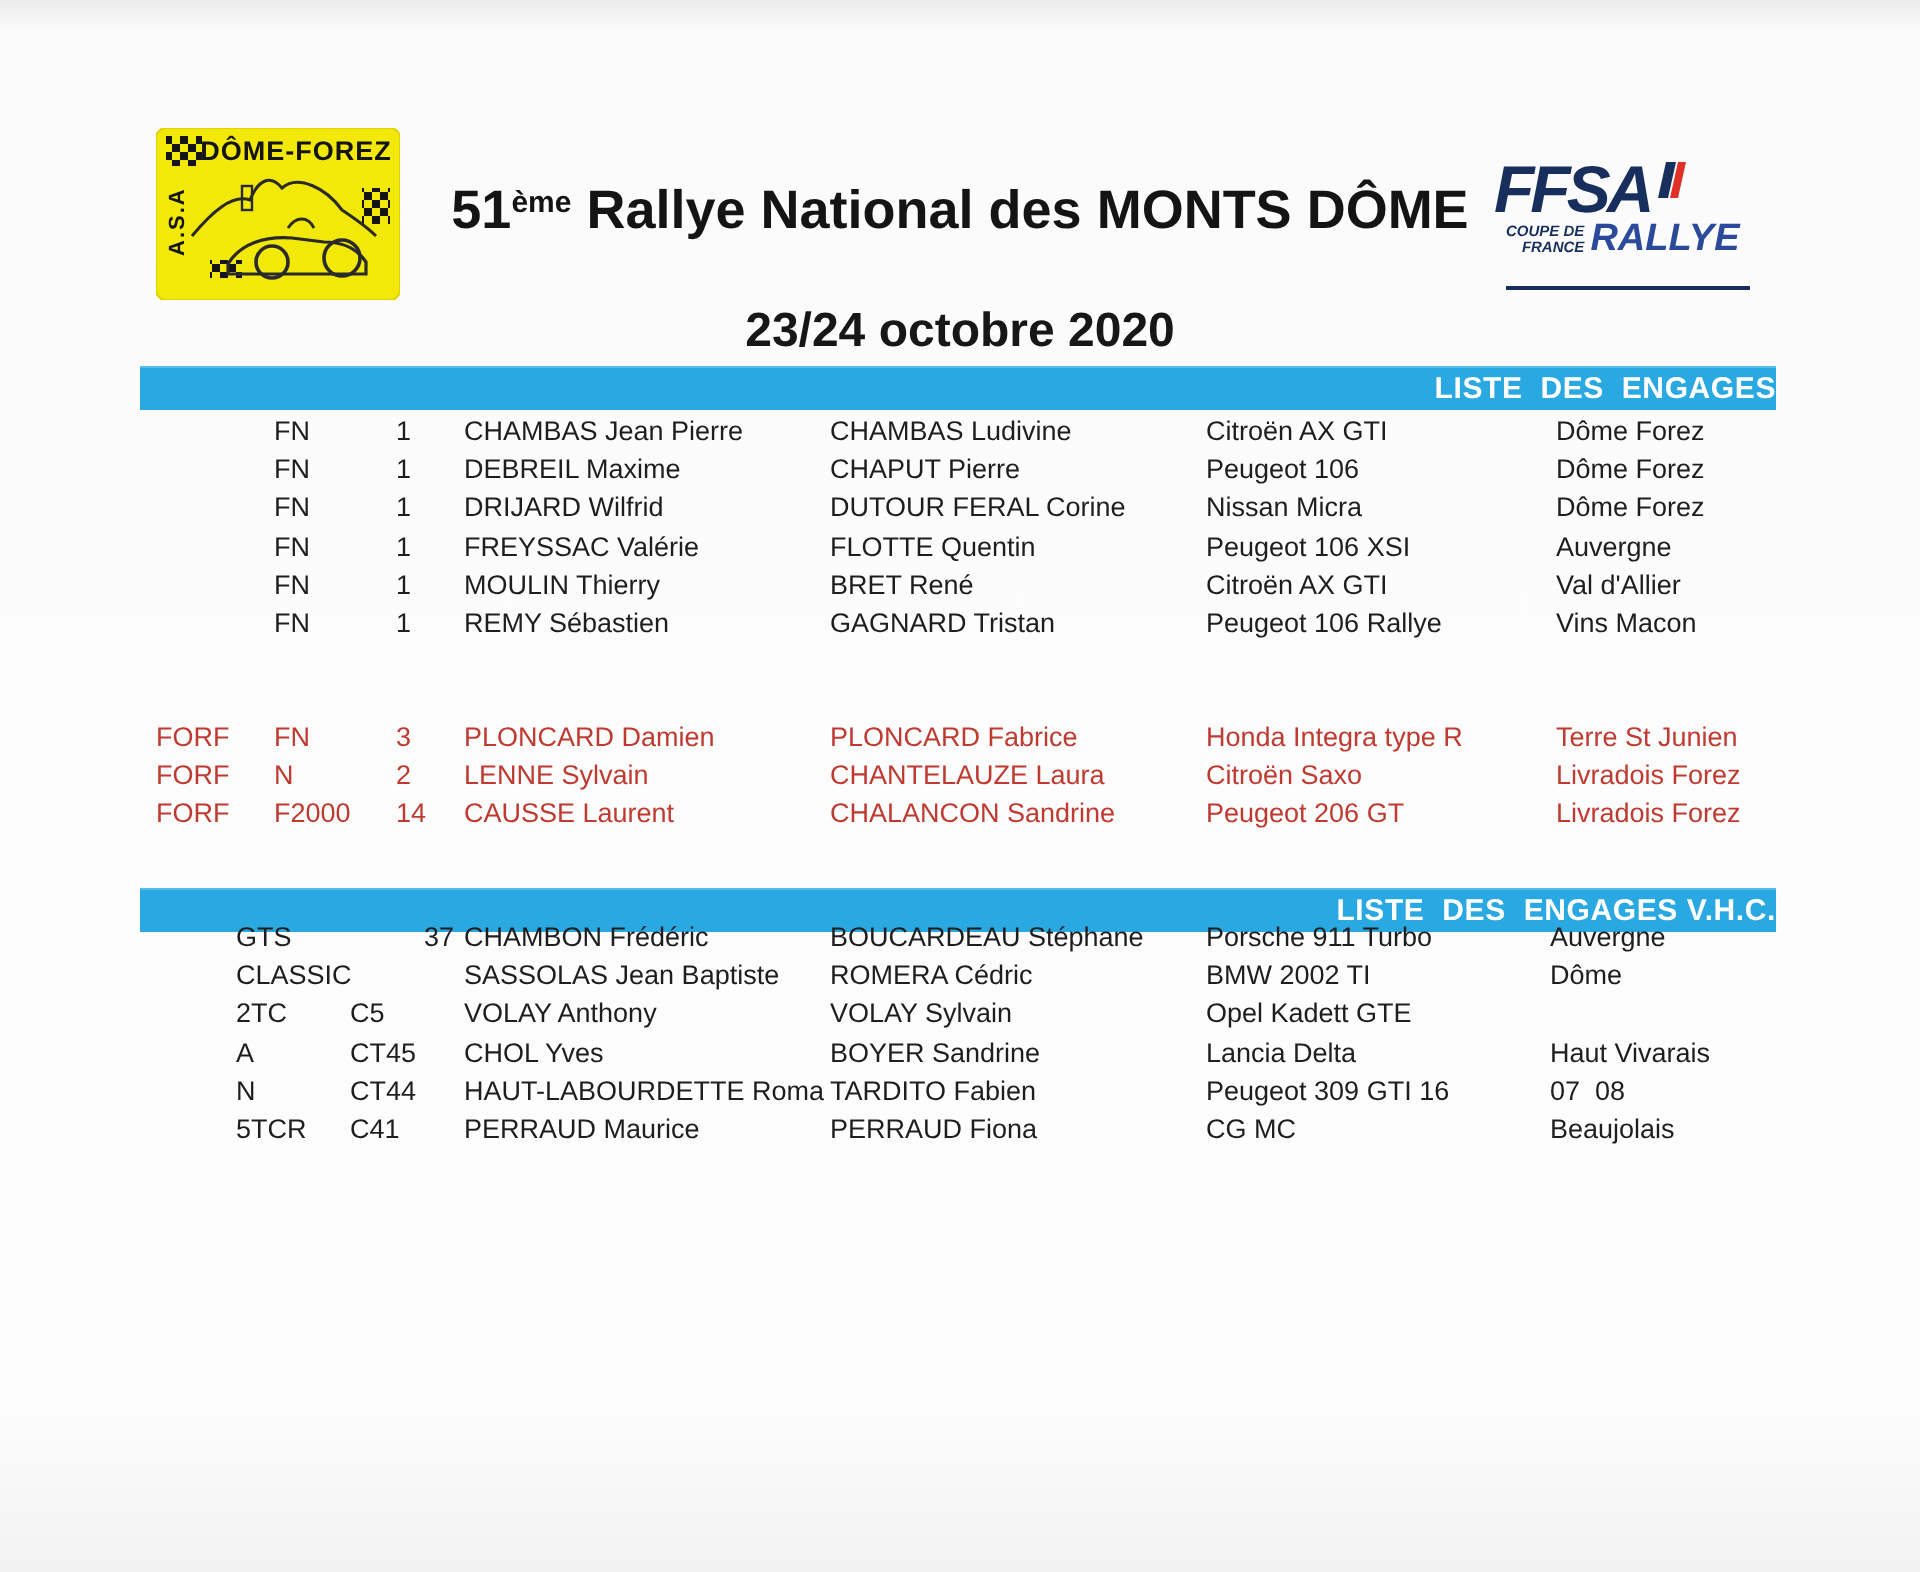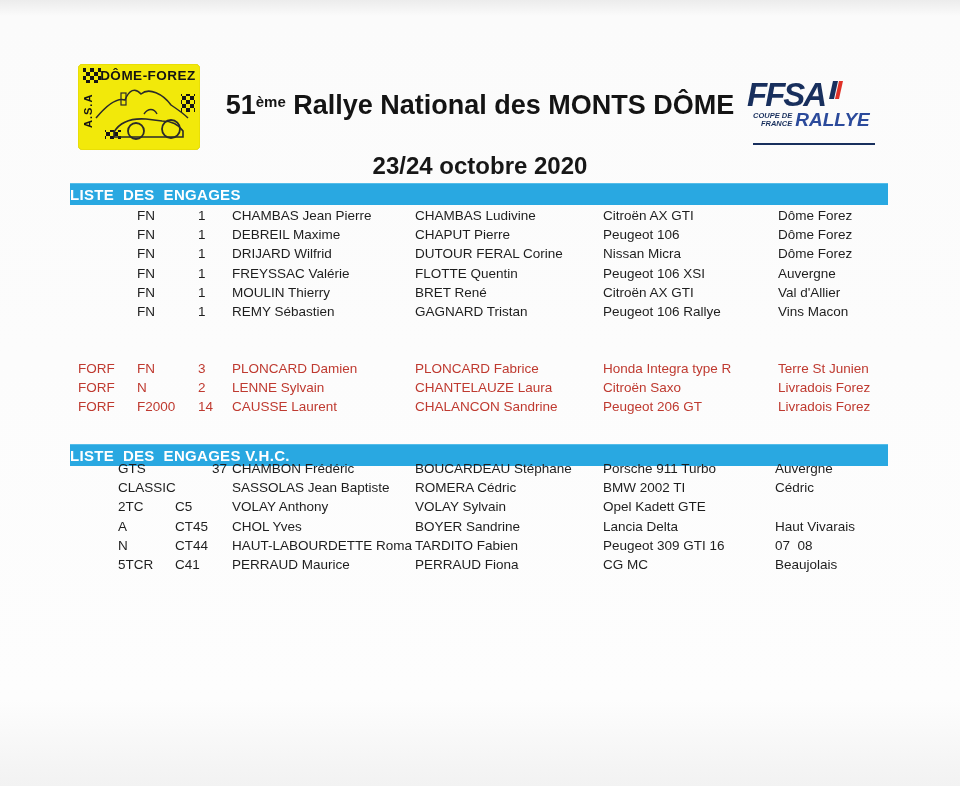--- a/index.html
+++ b/index.html
@@ -42,21 +42,21 @@
   .ffsa-rallye{
     font-size:19px;font-weight:bold;font-style:italic;line-height:18px;
     color:var(--ffsa-blue,#2b4a9b);letter-spacing:0px;
   }
 
   
   .section-bar{
     position:absolute;left:70px;width:818px;height:21px;
     background:var(--bar-blue,#29a8e1);
     color:#ffffff;font-weight:bold;font-size:15px;line-height:21px;
-    text-align:left;white-space:pre;letter-spacing:0.3px;
+    text-align:right;white-space:pre;letter-spacing:0.3px;
     border-top:1px solid #55bde9;
   }
   .bar-engages{top:183px;}
   .bar-vhc{top:444px;}
 
   
   .tbl{position:absolute;left:70px;width:818px;}
   .tbl-engages{top:206px;}
   .tbl-forfeits{top:359px;}
   .tbl-vhc{top:459px;}
@@ -224,21 +224,21 @@
         <div class="cell c-car">Porsche 911 Turbo</div>
         <div class="cell c-region">Auvergne</div>
       </div>
       <div class="row">
         <div class="cell c-status"></div>
         <div class="cell c-cls">CLASSIC</div>
         <div class="cell c-num"></div>
         <div class="cell c-driver">SASSOLAS Jean Baptiste</div>
         <div class="cell c-codriver">ROMERA Cédric</div>
         <div class="cell c-car">BMW 2002 TI</div>
-        <div class="cell c-region">Cédric</div>
+        <div class="cell c-region">Dôme</div>
       </div>
       <div class="row">
         <div class="cell c-status"></div>
         <div class="cell c-cls">2TC</div>
         <div class="cell c-num">C5</div>
         <div class="cell c-driver">VOLAY Anthony</div>
         <div class="cell c-codriver">VOLAY Sylvain</div>
         <div class="cell c-car">Opel Kadett GTE</div>
         <div class="cell c-region"></div>
       </div>

